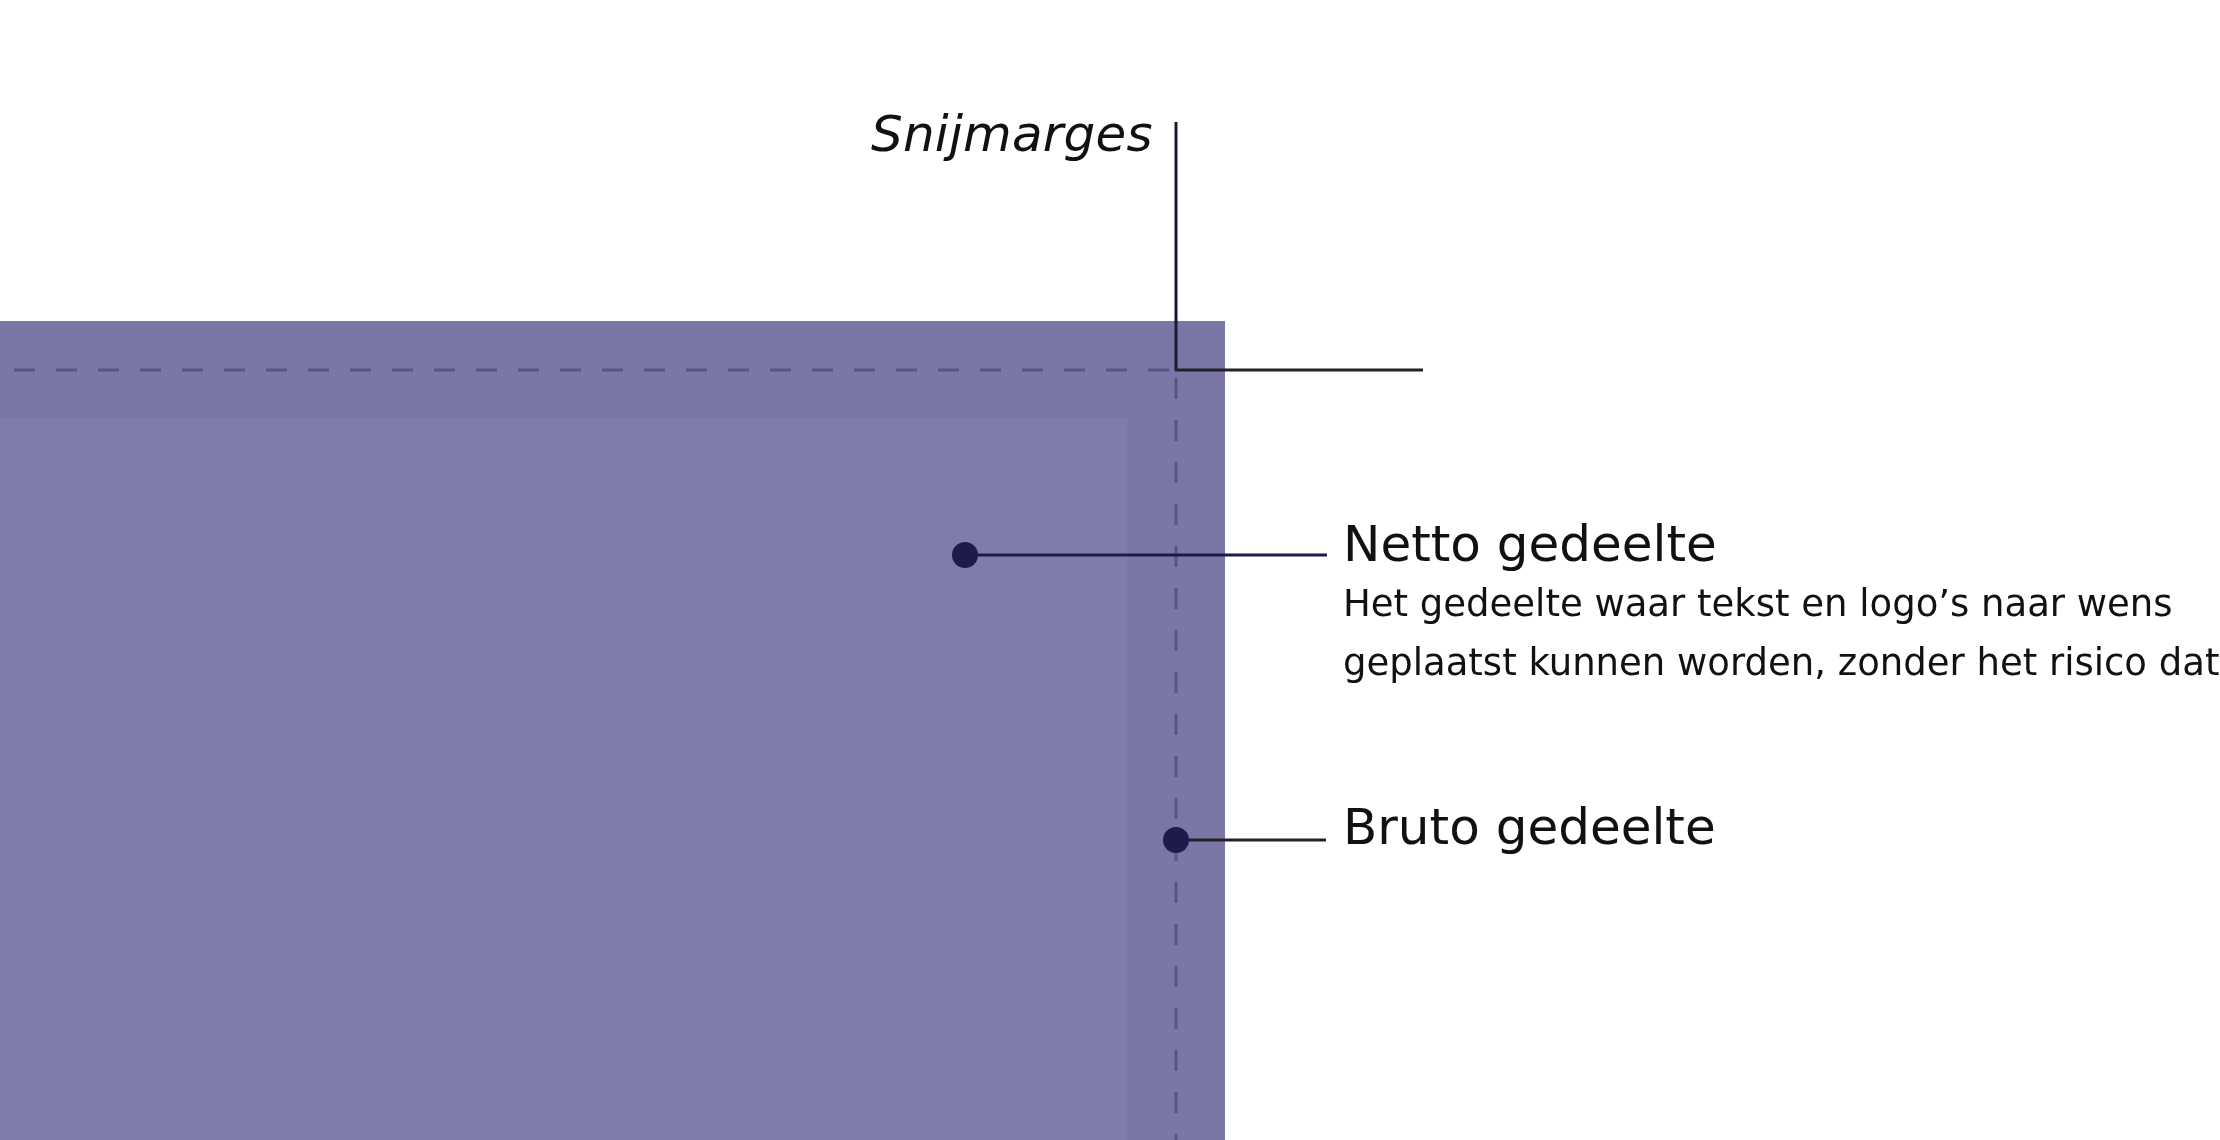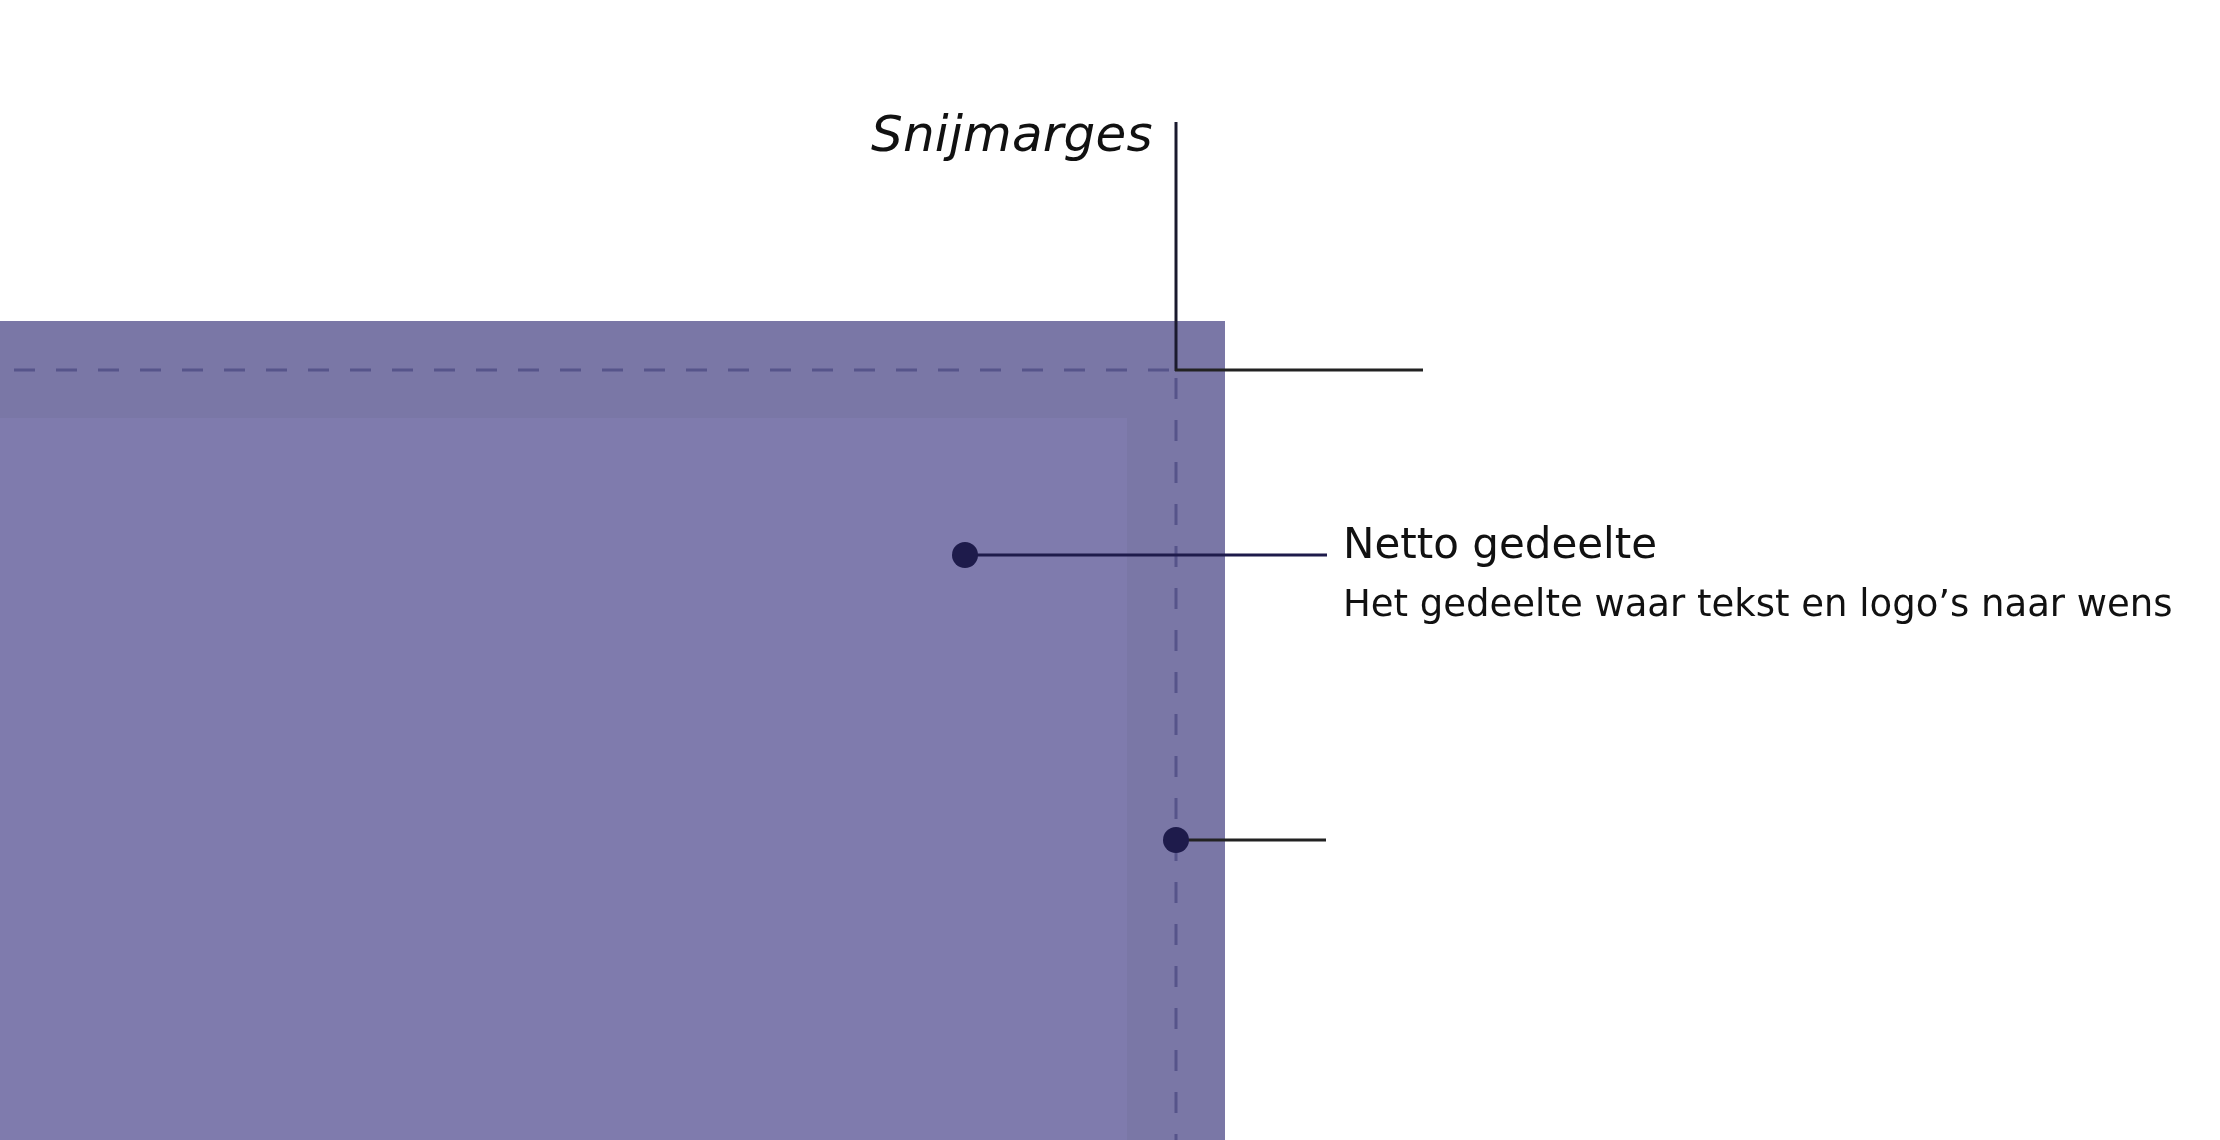--- a/index.html
+++ b/index.html
@@ -4,21 +4,21 @@
 <style>
   html, body { margin:0; padding:0; }
   body { width:2220px; height:1140px; position:relative; overflow:hidden; background:#ffffff;
          font-family:"DejaVu Sans", sans-serif; color:#111; }
   .abs { position:absolute; }
   #bleed { left:0; top:321px; width:1225px; height:819px; background:#7a77a6; }
   #net { left:0; top:418px; width:1127px; height:722px; background:#7f7bad; }
   svg { position:absolute; left:0; top:0; }
   .title { position:absolute; white-space:nowrap; font-weight:400; letter-spacing:0.2px;font-style:italic; }
   #snij { left:871px; top:104px; font-size:50px; line-height:60px; }
-  .h { font-size:42px; line-height:60px; }
+  .h { font-size:50px; line-height:60px; }
   .p { font-size:37px; line-height:59px; white-space:nowrap; }
   #netto-block { left:1343px; top:514px; }
   #bruto-block { left:1343px; top:797px; }
 </style>
 </head>
 <body>
 
 <div id="bleed" class="abs"></div>
 <div id="net" class="abs"></div>
 
@@ -35,16 +35,18 @@
 
   <line x1="1176" y1="840" x2="1326" y2="840" stroke="#222" stroke-width="3"></line>
   <circle cx="1176" cy="840" r="13" fill="#1e1b4b"></circle>
 </svg>
 
 <div id="snij" class="title">Snijmarges</div>
 
 <div id="netto-block" class="abs">
   <div class="h">Netto gedeelte</div>
   <div class="p">Het gedeelte waar tekst en logo’s naar wens</div>
+  <div class="p">geplaatst kunnen worden, zonder het risico dat</div>
 </div>
 
 <div id="bruto-block" class="abs">
+  <div class="h">Bruto gedeelte</div>
 </div>
 
 </body></html>

